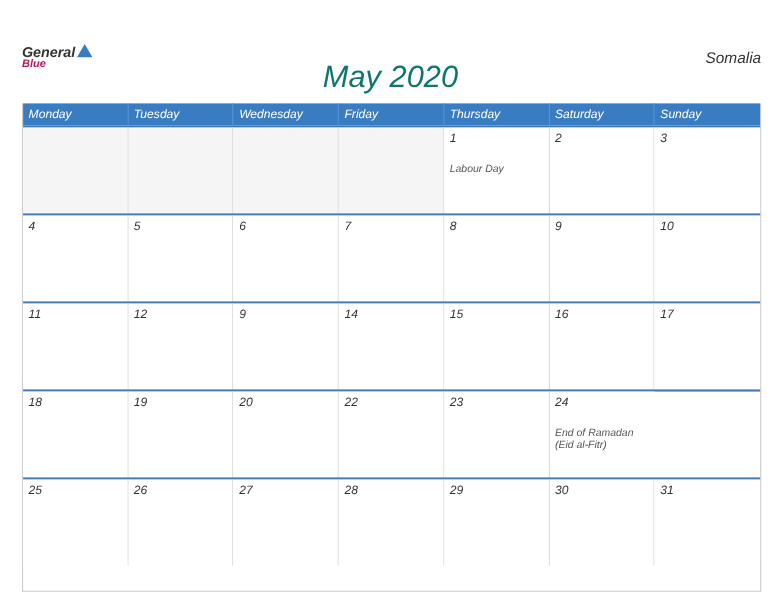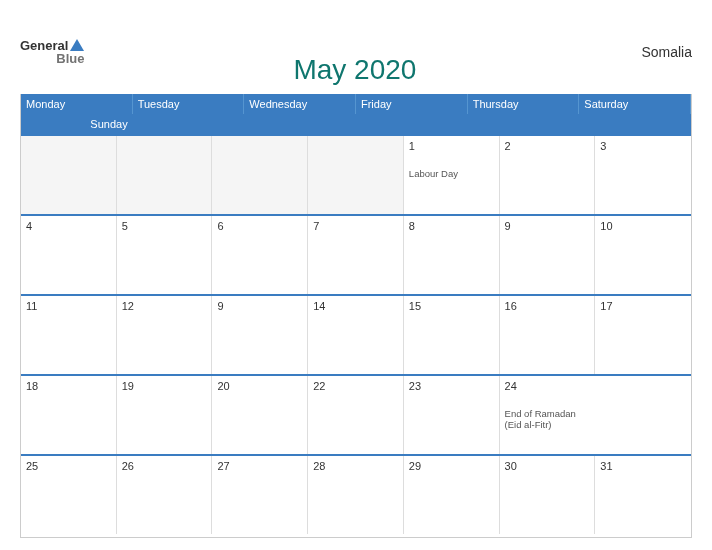--- a/index.html
+++ b/index.html
@@ -9,42 +9,42 @@
       background: #fff;
       font-family: Arial, sans-serif;
       overflow: hidden;
     }
     .page {
       width: 712px;
       height: 550px;
       padding: 18px 20px 12px 20px;
       display: flex;
       flex-direction: column;
+      font-style: italic;
     }
     .header {
       display: flex;
       align-items: center;
       justify-content: space-between;
       margin-bottom: 8px;
     }
     .logo {
       display: flex;
       flex-direction: column;
       line-height: 1;
     }
     .logo-general {
       font-size: 13px;
       font-weight: bold;
       color: #333;
     }
     .logo-blue {
-      font-size: 13px;
+      font-size: 10px;
       font-weight: bold;
-      color: #737373;
-      text-align: right;
+      color: #be185d;
     }
     .logo-triangle {
       display: inline-block;
       width: 0;
       height: 0;
       border-left: 7px solid transparent;
       border-right: 7px solid transparent;
       border-bottom: 12px solid #3a7cc1;
       margin-left: 2px;
       vertical-align: middle;
@@ -64,33 +64,32 @@
       text-align: right;
       margin-left: 16px;
     }
     .calendar {
       flex: 1;
       border: 1px solid #ccc;
       border-top: none;
     }
     .cal-header {
       display: grid;
-      grid-template-columns: repeat(6, 1fr);
+      grid-template-columns: repeat(7, 1fr);
       background: #3a7cc1;
     }
     .cal-header-cell {
       color: #fff;
       font-size: 11px;
       padding: 4px 5px;
       font-weight: normal;
       border-right: 1px solid #5595d0;
     }
     .cal-header-cell:last-child {
       border-right: none;
-      text-align: right;
     }
     .cal-body {
       display: flex;
       flex-direction: column;
     }
     .cal-row {
       display: grid;
       grid-template-columns: repeat(7, 1fr);
       border-top: 2px solid #3a7cc1;
       min-height: 78px;

